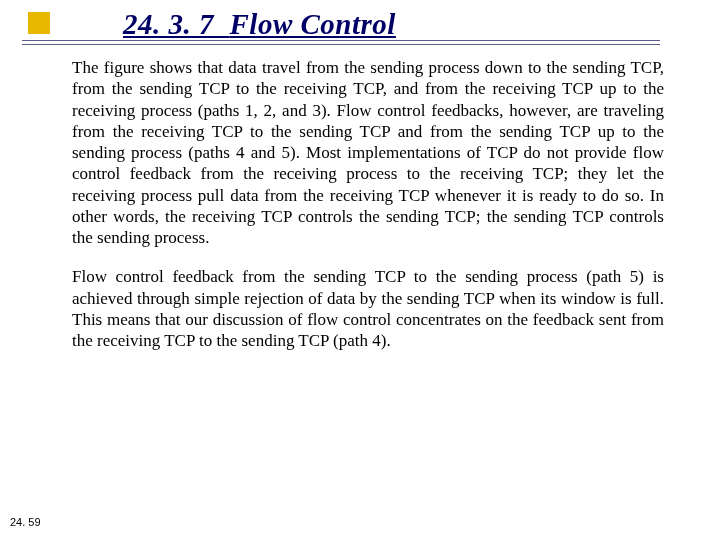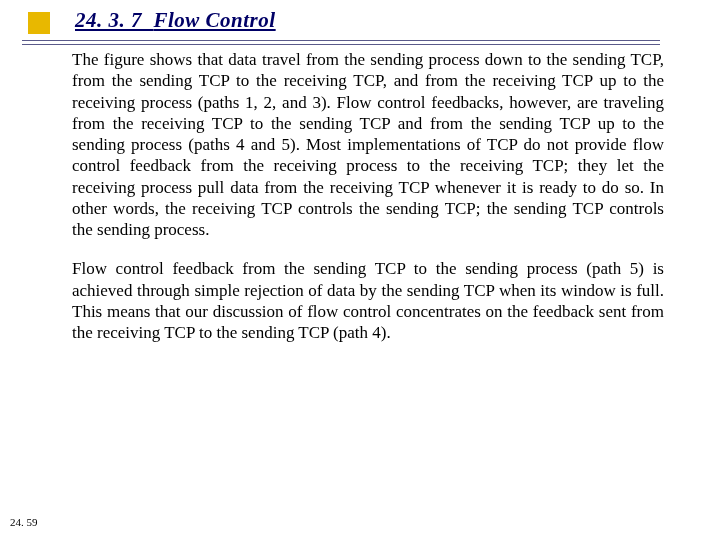--- a/index.html
+++ b/index.html
@@ -39,45 +39,46 @@
     }
     .heading-square {
       position: absolute;
       left: 28px;
       top: 12px;
       width: 22px;
       height: 22px;
       background: #e8b800;
     }
     .heading-text {
-      font-size: 21px;
+      font-size: 29px;
       font-weight: bold;
       font-style: italic;
       text-decoration: underline;
       color: #000066;
       letter-spacing: 0.5px;
+      margin-left: 48px;
     }
     .body-container {
       padding: 14px 56px 0 40px;
       margin-left: 32px;
     }
     .paragraph {
       font-size: 17px;
       line-height: 1.25;
       color: #000000;
       text-align: justify;
       margin-bottom: 18px;
     }
     .page-number {
       position: absolute;
       left: 10px;
       bottom: 12px;
       font-size: 11px;
       color: #000000;
-      font-family: Liberation Serif, serif;
+      font-family: Liberation Sans, sans-serif;
       text-align: center;
     }
   </style>
 </head>
 <body>
 
 <div class="heading-container">
   <div class="heading-square"></div>
   <div class="heading-line-top"></div>
   <div class="heading-line-bottom"></div>

